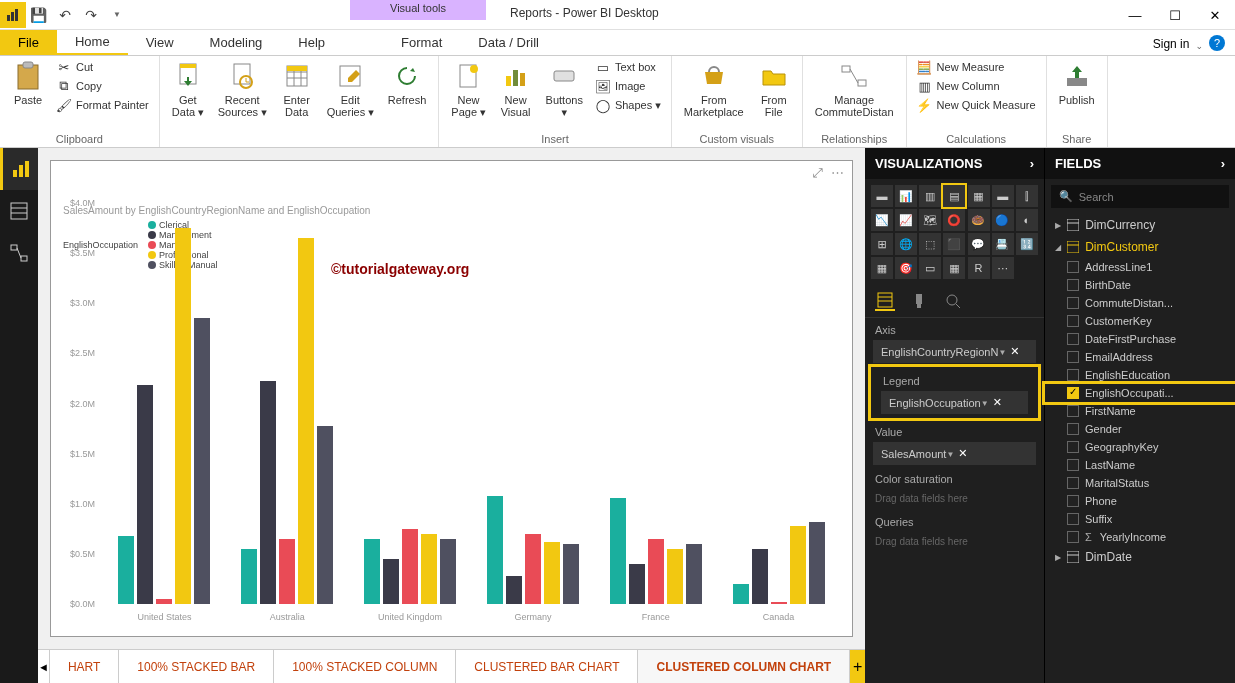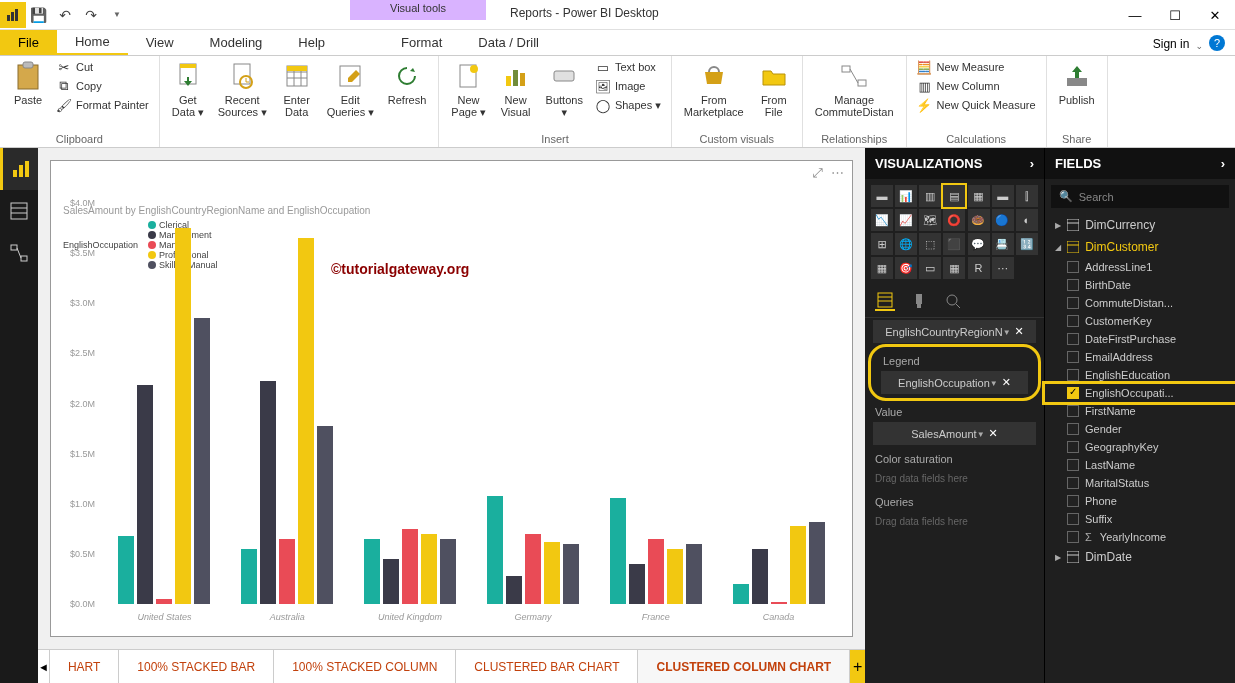--- a/index.html
+++ b/index.html
@@ -45,21 +45,21 @@
 
 .canvas { position: absolute; left: 38px; top: 148px; right: 370px; bottom: 34px; background: #f0f0f0; padding: 12px; }
 .visual-frame { background: #fff; border: 1px solid #999; width: 100%; height: 100%; position: relative; padding: 8px 12px; }
 .visual-title { font-size: 10px; color: #999; margin-top: 36px; }
 .legend-row { display: flex; gap: 10px; font-size: 9px; color: #444; margin: 4px 0; align-items: center; }
 .legend-item { display: flex; align-items: center; gap: 3px; }
 .legend-swatch { width: 8px; height: 8px; border-radius: 50%; }
 .chart-area { position: absolute; left: 52px; right: 12px; top: 42px; bottom: 32px; }
 .y-axis { position: absolute; left: 8px; top: 42px; bottom: 32px; width: 40px; }
 .y-tick { position: absolute; right: 4px; font-size: 9px; color: #999; transform: translateY(-50%); text-align: center; }
-.x-labels { position: absolute; left: 52px; right: 12px; bottom: 14px; display: flex; font-style: italic; }
+.x-labels { position: absolute; left: 52px; right: 12px; bottom: 14px; display: flex; }
 .x-label { flex: 1; text-align: center; font-size: 9px; color: #999; }
 .bars-container { position: absolute; inset: 0; display: flex; }
 .country-group { flex: 1; display: flex; align-items: flex-end; justify-content: center; gap: 3px; padding: 0 10px; }
 .bar { width: 16px; }
 .watermark { position: absolute; top: 100px; left: 280px; color: #8b0000; font-weight: bold; font-size: 14px; }
 .viz-menu { position: absolute; top: 4px; right: 8px; display: flex; gap: 8px; color: #888; font-size: 13px; }
 
 
 .bottom-tabs { position: absolute; left: 38px; right: 370px; bottom: 0; height: 34px; background: #fff; border-top: 1px solid #ccc; display: flex; align-items: stretch; overflow: hidden; }
 .tab-scroll { width: 22px; display: flex; align-items: center; justify-content: center; border-right: 1px solid #ccc; font-size: 11px; }
@@ -72,25 +72,25 @@
 .viz-panel { width: 180px; background: #1f1f1f; display: flex; flex-direction: column; border-right: 1px solid #000; }
 .fields-panel { width: 190px; background: #1f1f1f; display: flex; flex-direction: column; }
 .panel-header { background: #111; padding: 8px 10px; font-size: 13px; font-weight: 600; color: #fff; display: flex; justify-content: space-between; align-items: center; }
 .viz-grid { display: grid; grid-template-columns: repeat(7, 1fr); gap: 2px; padding: 6px; }
 .viz-tile { width: 22px; height: 22px; background: #333; display: flex; align-items: center; justify-content: center; font-size: 11px; }
 .viz-tile.selected { outline: 2px solid #f2c811; }
 .format-tabs { display: flex; gap: 14px; padding: 6px 10px; border-bottom: 1px solid #333; }
 .format-tab { width: 20px; height: 20px; display: flex; align-items: center; justify-content: center; }
 .format-tab.active { border-bottom: 2px solid #f2c811; }
 .well-label { padding: 6px 10px 2px 10px; font-size: 11px; color: #aaa; }
-.well-item { margin: 2px 8px; background: #333; padding: 5px 8px; font-size: 11px; display: flex; align-items: center; justify-content: center; }
+.well-item { margin: 2px 8px; background: #333; padding: 5px 8px; font-size: 11px; display: flex; align-items: center; justify-content: flex-start; }
 .well-item .wx { color: #fff; font-size: 11px; margin-left: 4px; }
 .well-caret { font-size: 8px; color: #aaa; }
 .well-placeholder { padding: 6px 10px; font-size: 10px; color: #666; }
-.well-highlight { outline: 3px solid #f2c811; padding: 2px; margin: 2px 6px; border-radius: 15px; }
+.well-highlight { outline: 3px solid #f2c811; padding: 2px; margin: 2px 6px; }
 .search-box { margin: 6px; background: #111; padding: 5px 8px; font-size: 11px; color: #888; display: flex; align-items: center; gap: 6px; }
 .field-table { padding: 4px 10px; font-size: 12px; display: flex; align-items: center; gap: 6px; }
 .field-table.expanded { color: #f2c811; }
 .field-row { padding: 3px 8px 3px 22px; font-size: 11px; display: flex; align-items: center; gap: 6px; }
 .field-check { width: 12px; height: 12px; border: 1px solid #666; background: #222; flex-shrink: 0; }
 .field-check.checked { background: #f2c811; border-color: #f2c811; position: relative; }
 .field-check.checked::after { content: "✓"; position: absolute; top: -2px; left: 1px; font-size: 10px; color: #000; }
 .field-row.highlight { outline: 3px solid #f2c811; }
 .tri { font-size: 8px; color: #aaa; }
 .sigma { font-size: 11px; color: #aaa; margin-right: 2px; }
@@ -543,20 +543,21 @@
             <rect x="6" y="11" width="4" height="4" fill="#888"></rect>
           </svg>
         </div>
       <div class="format-tab">
           <svg width="16" height="16">
             <circle cx="7" cy="7" r="5" fill="none" stroke="#888"></circle>
             <line x1="11" y1="11" x2="15" y2="15" stroke="#888"></line>
           </svg>
         </div>
     </div>
+    <div class="well-label">Axis</div>
     <div class="well-item">
         <span>EnglishCountryRegionN</span>
         <span><span class="well-caret">▼</span><span class="wx">✕</span></span>
       </div>
     <div class="well-highlight">
       <div class="well-label">Legend</div>
       <div class="well-item">
           <span>EnglishOccupation</span>
           <span><span class="well-caret">▼</span><span class="wx">✕</span></span>
         </div>

